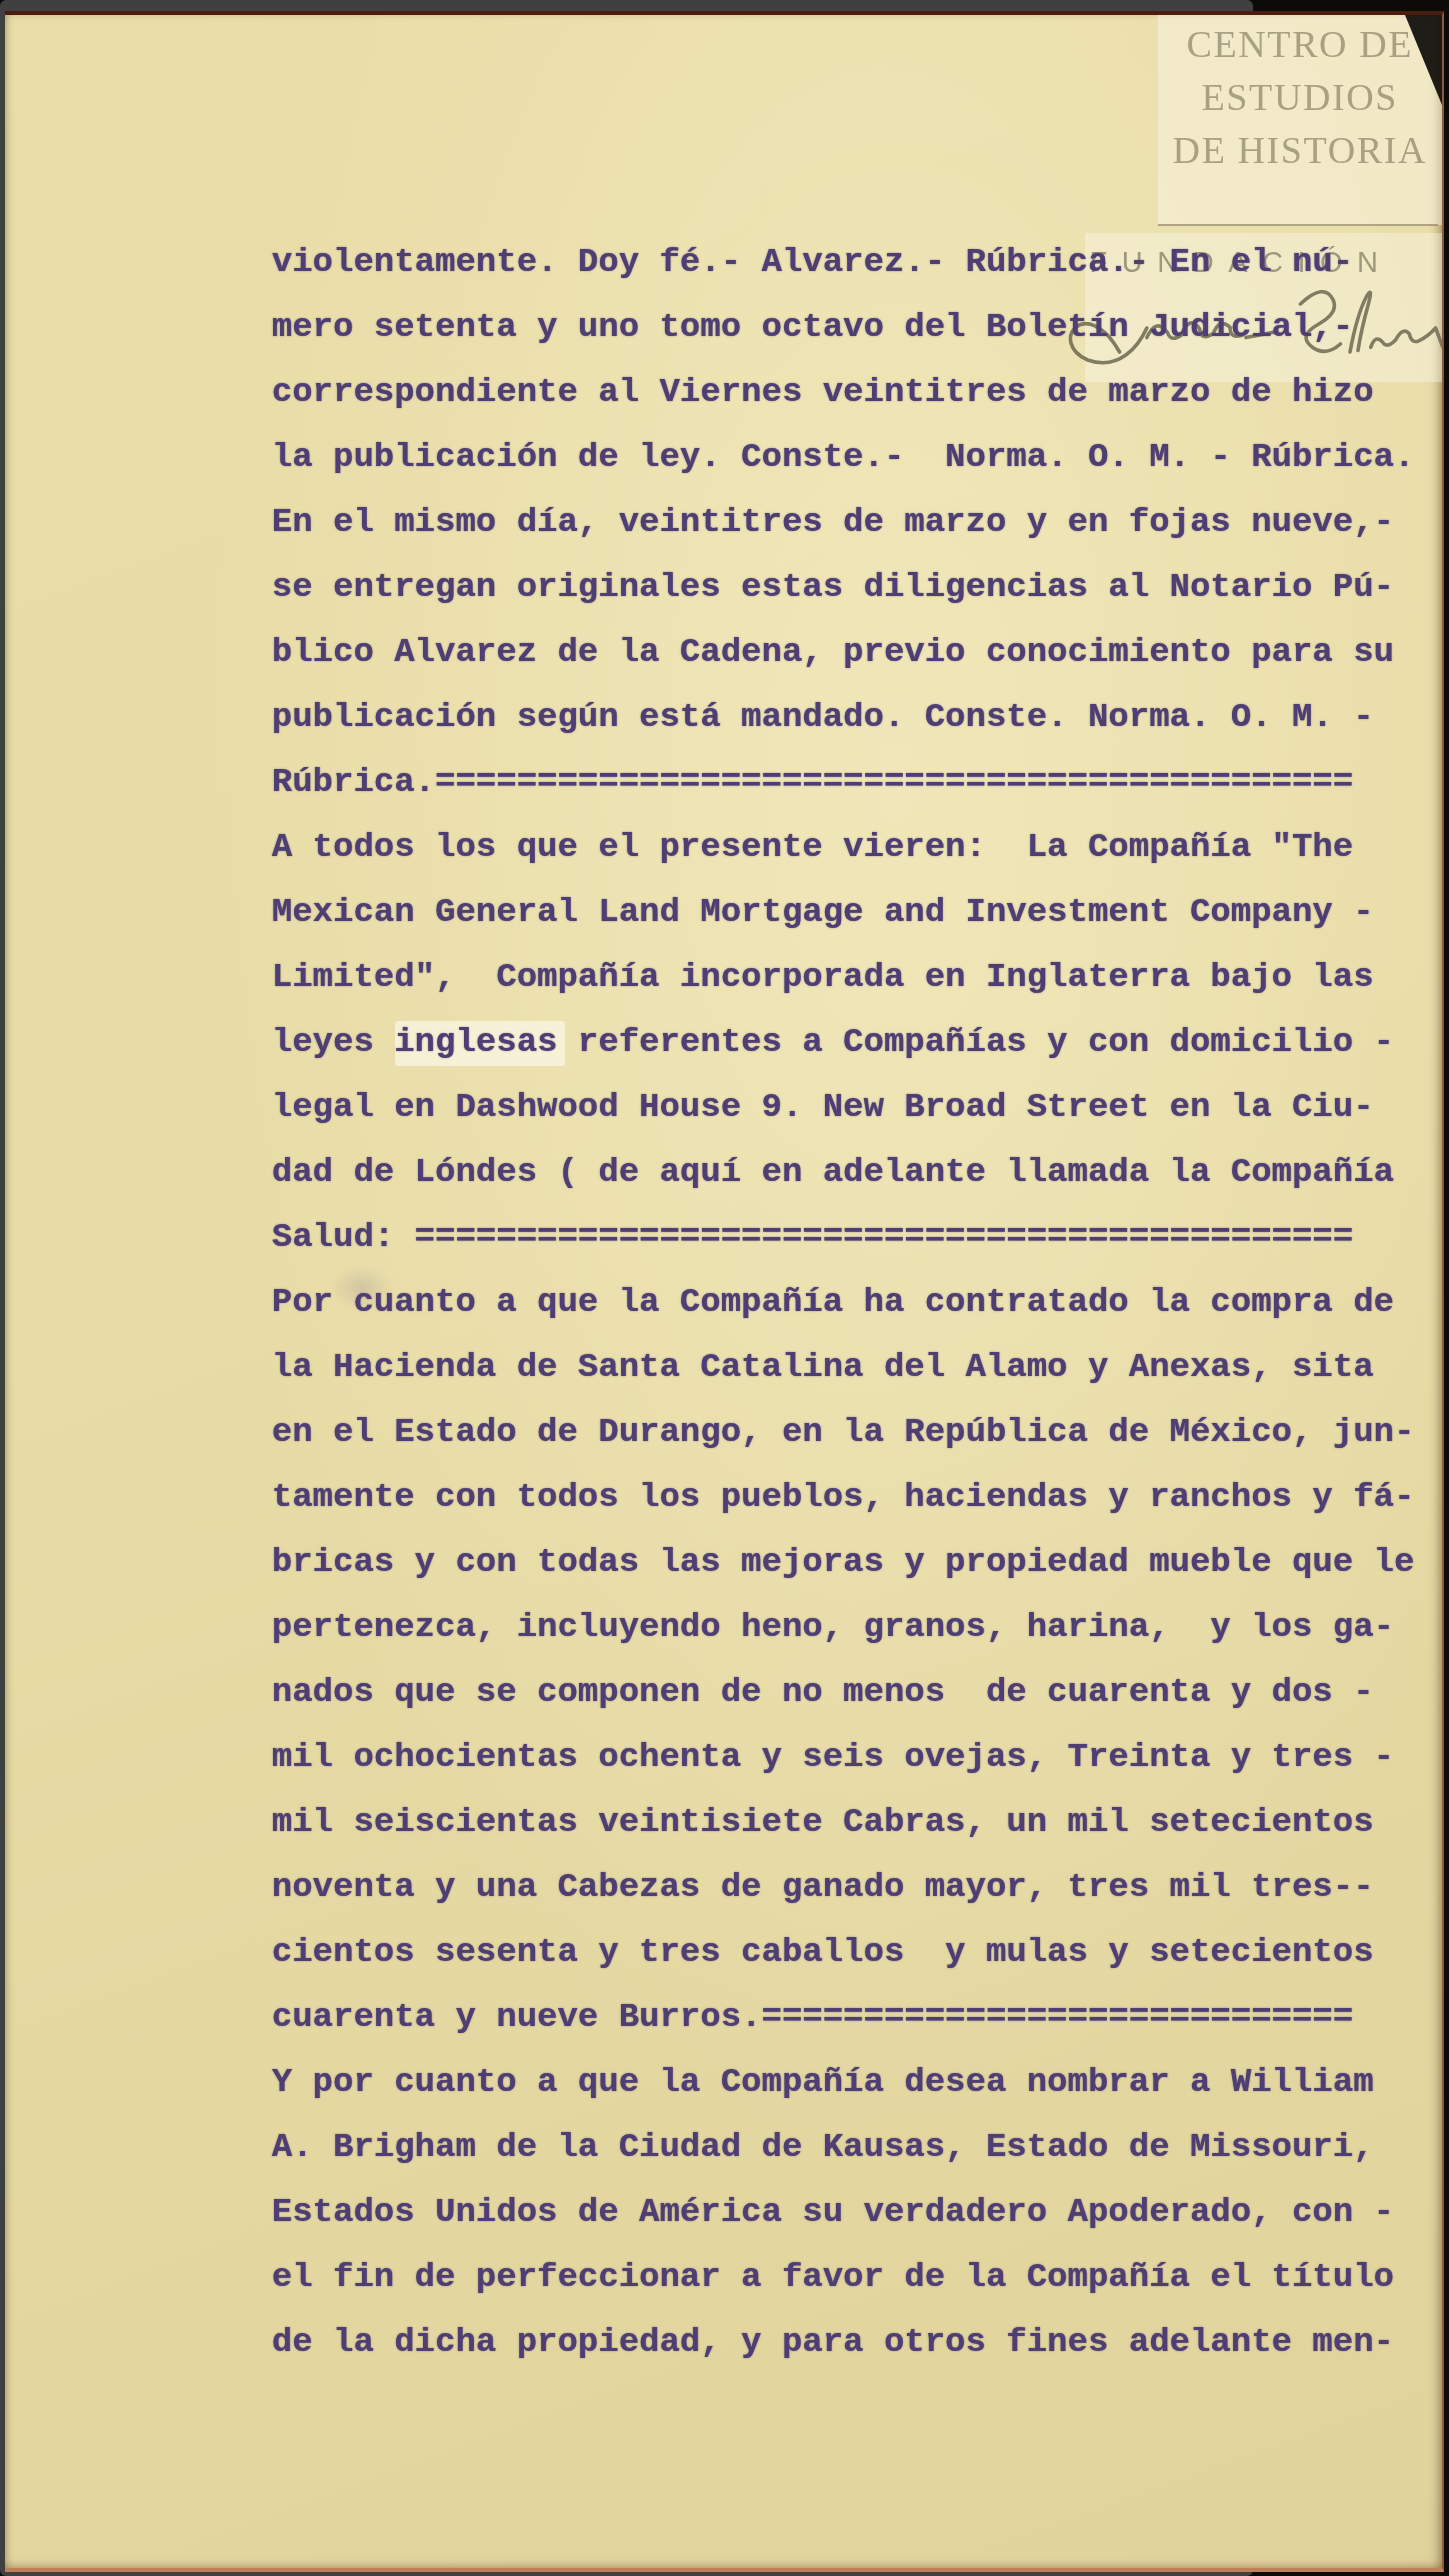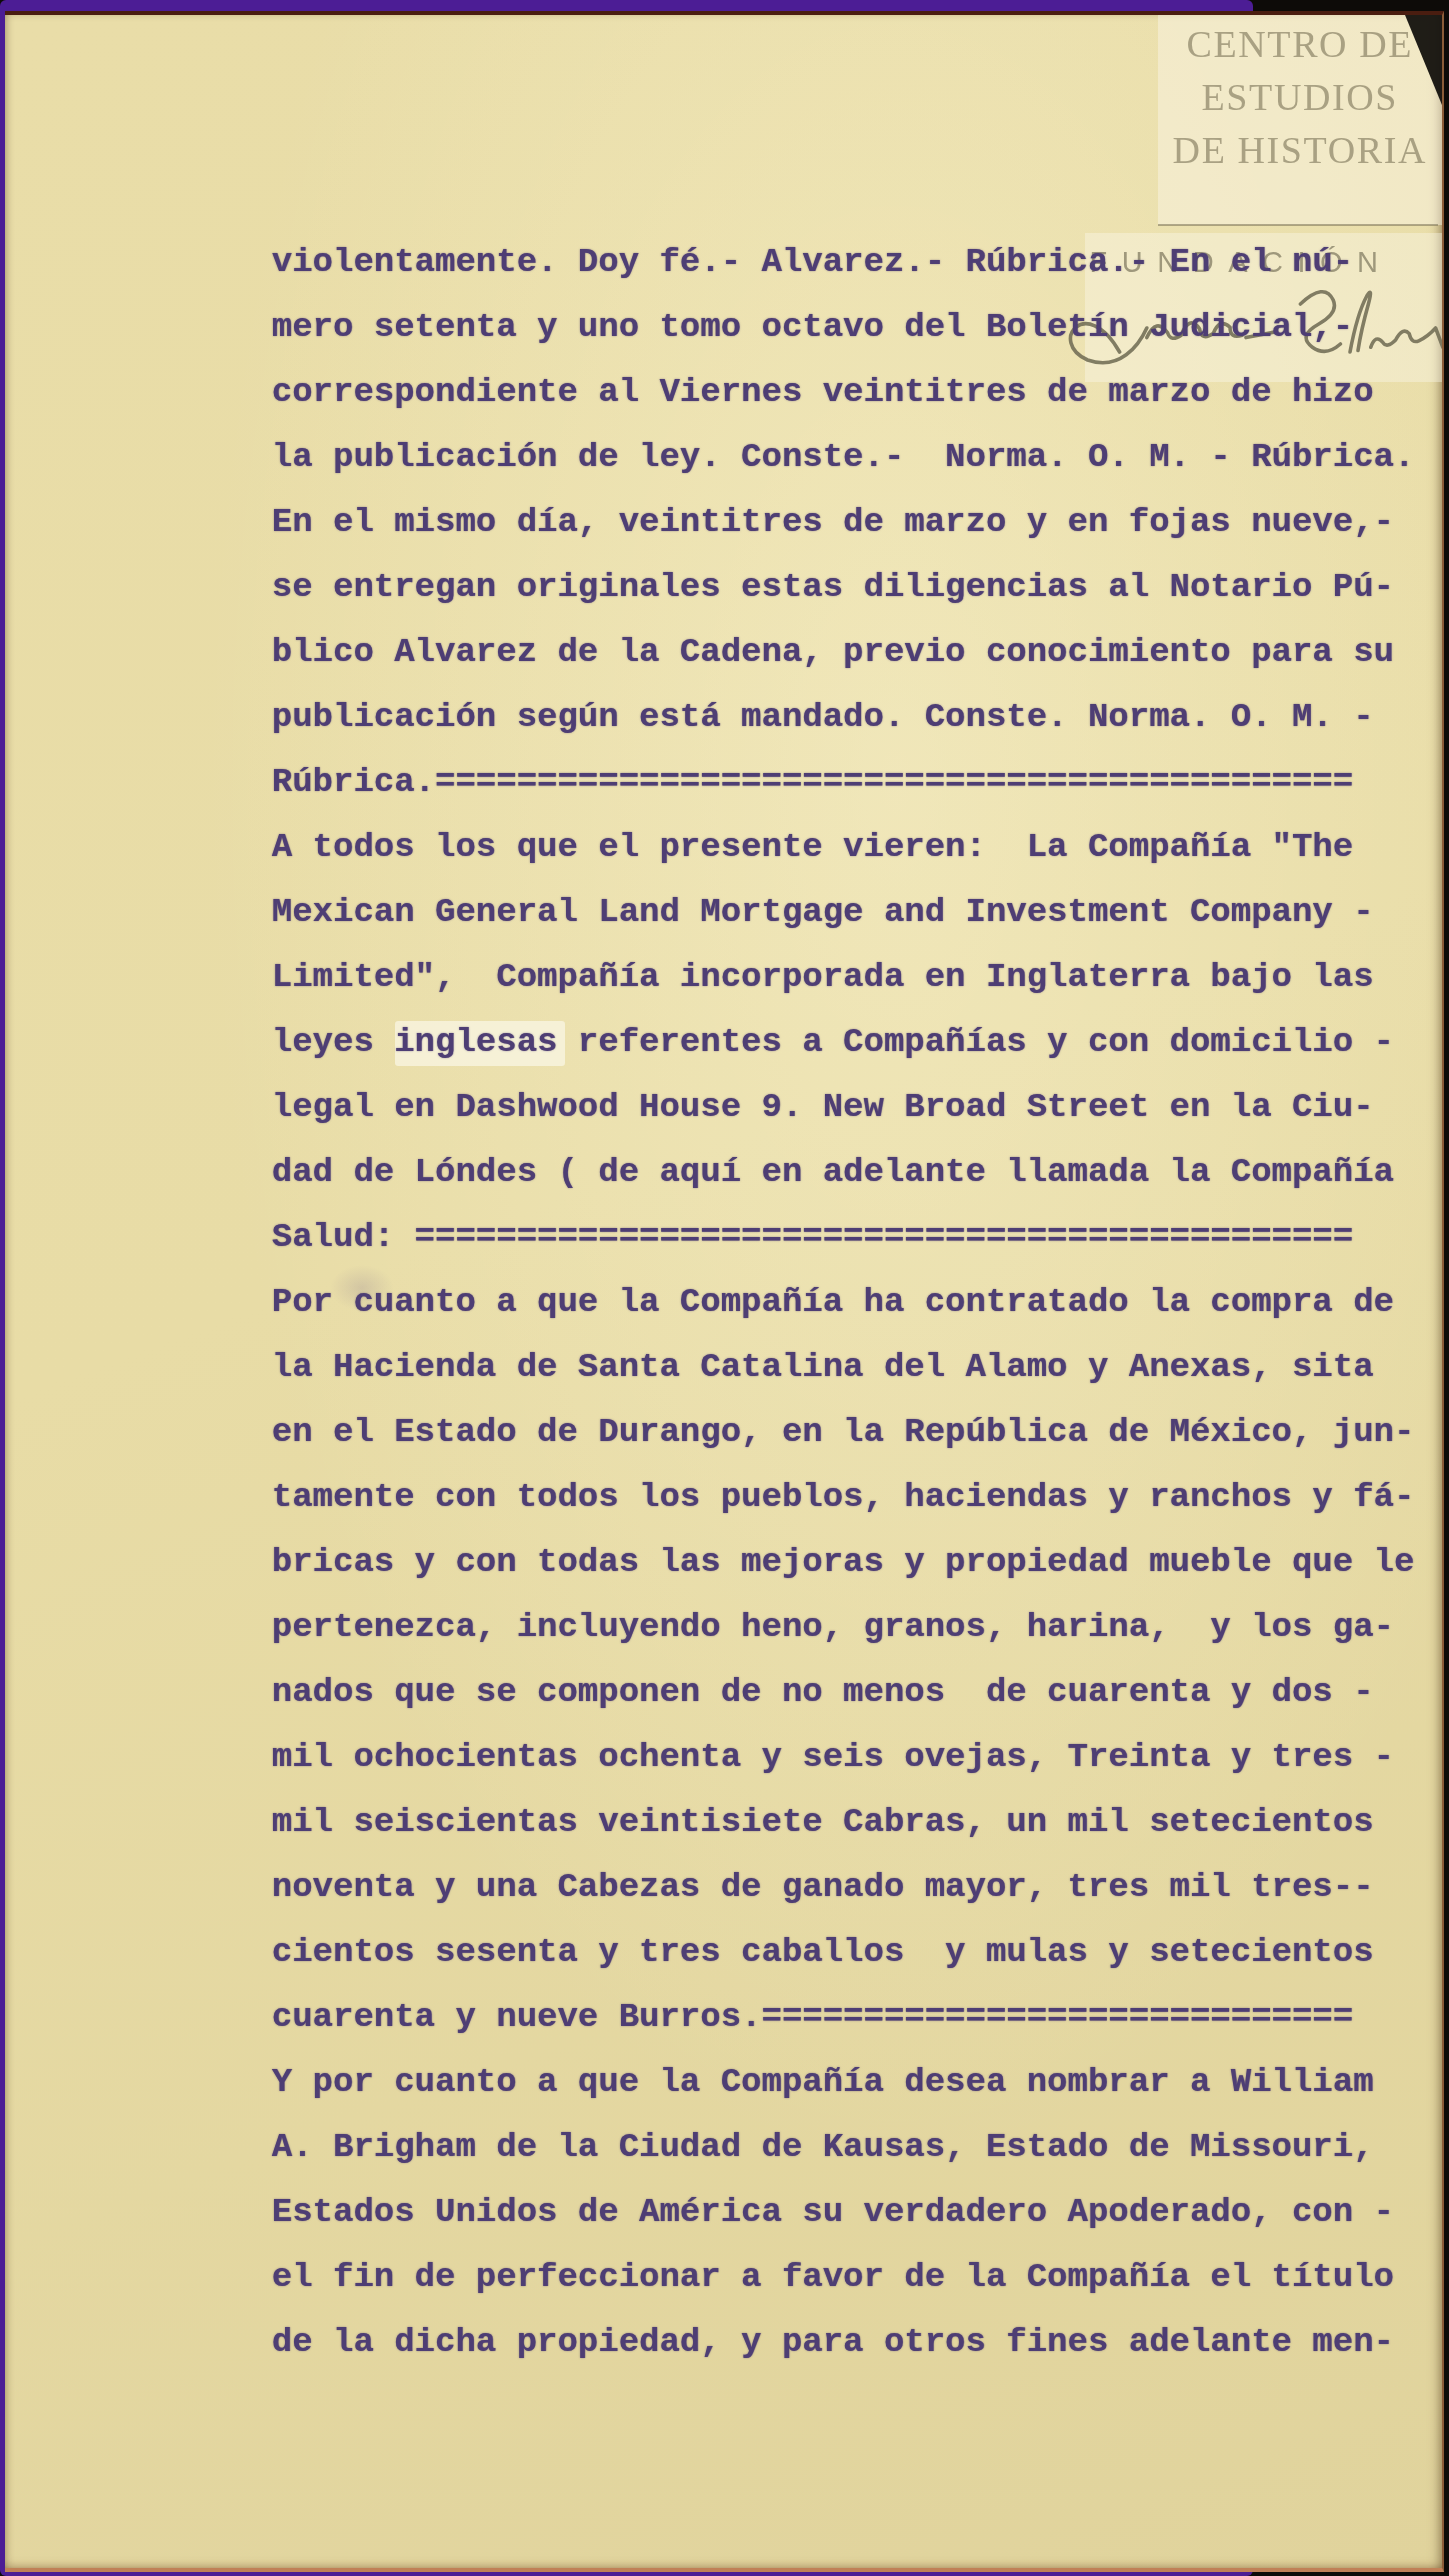--- a/index.html
+++ b/index.html
@@ -8,21 +8,21 @@
     background: #0d0b08;
     width: 1450px;
     height: 2576px;
     overflow: hidden;
     font-family: "DejaVu Sans", sans-serif;
   }
   .page {
     position: relative;
     width: 1253px;
     height: 2576px;
-    background: #4c1d95;
+    background: #404040;
     border-radius: 6px;
   }
   
   .paper {
     position: absolute;
     left: 4.8px;
     top: 11.2px;
     width: 1437px;
     height: 2553px;
     background:

